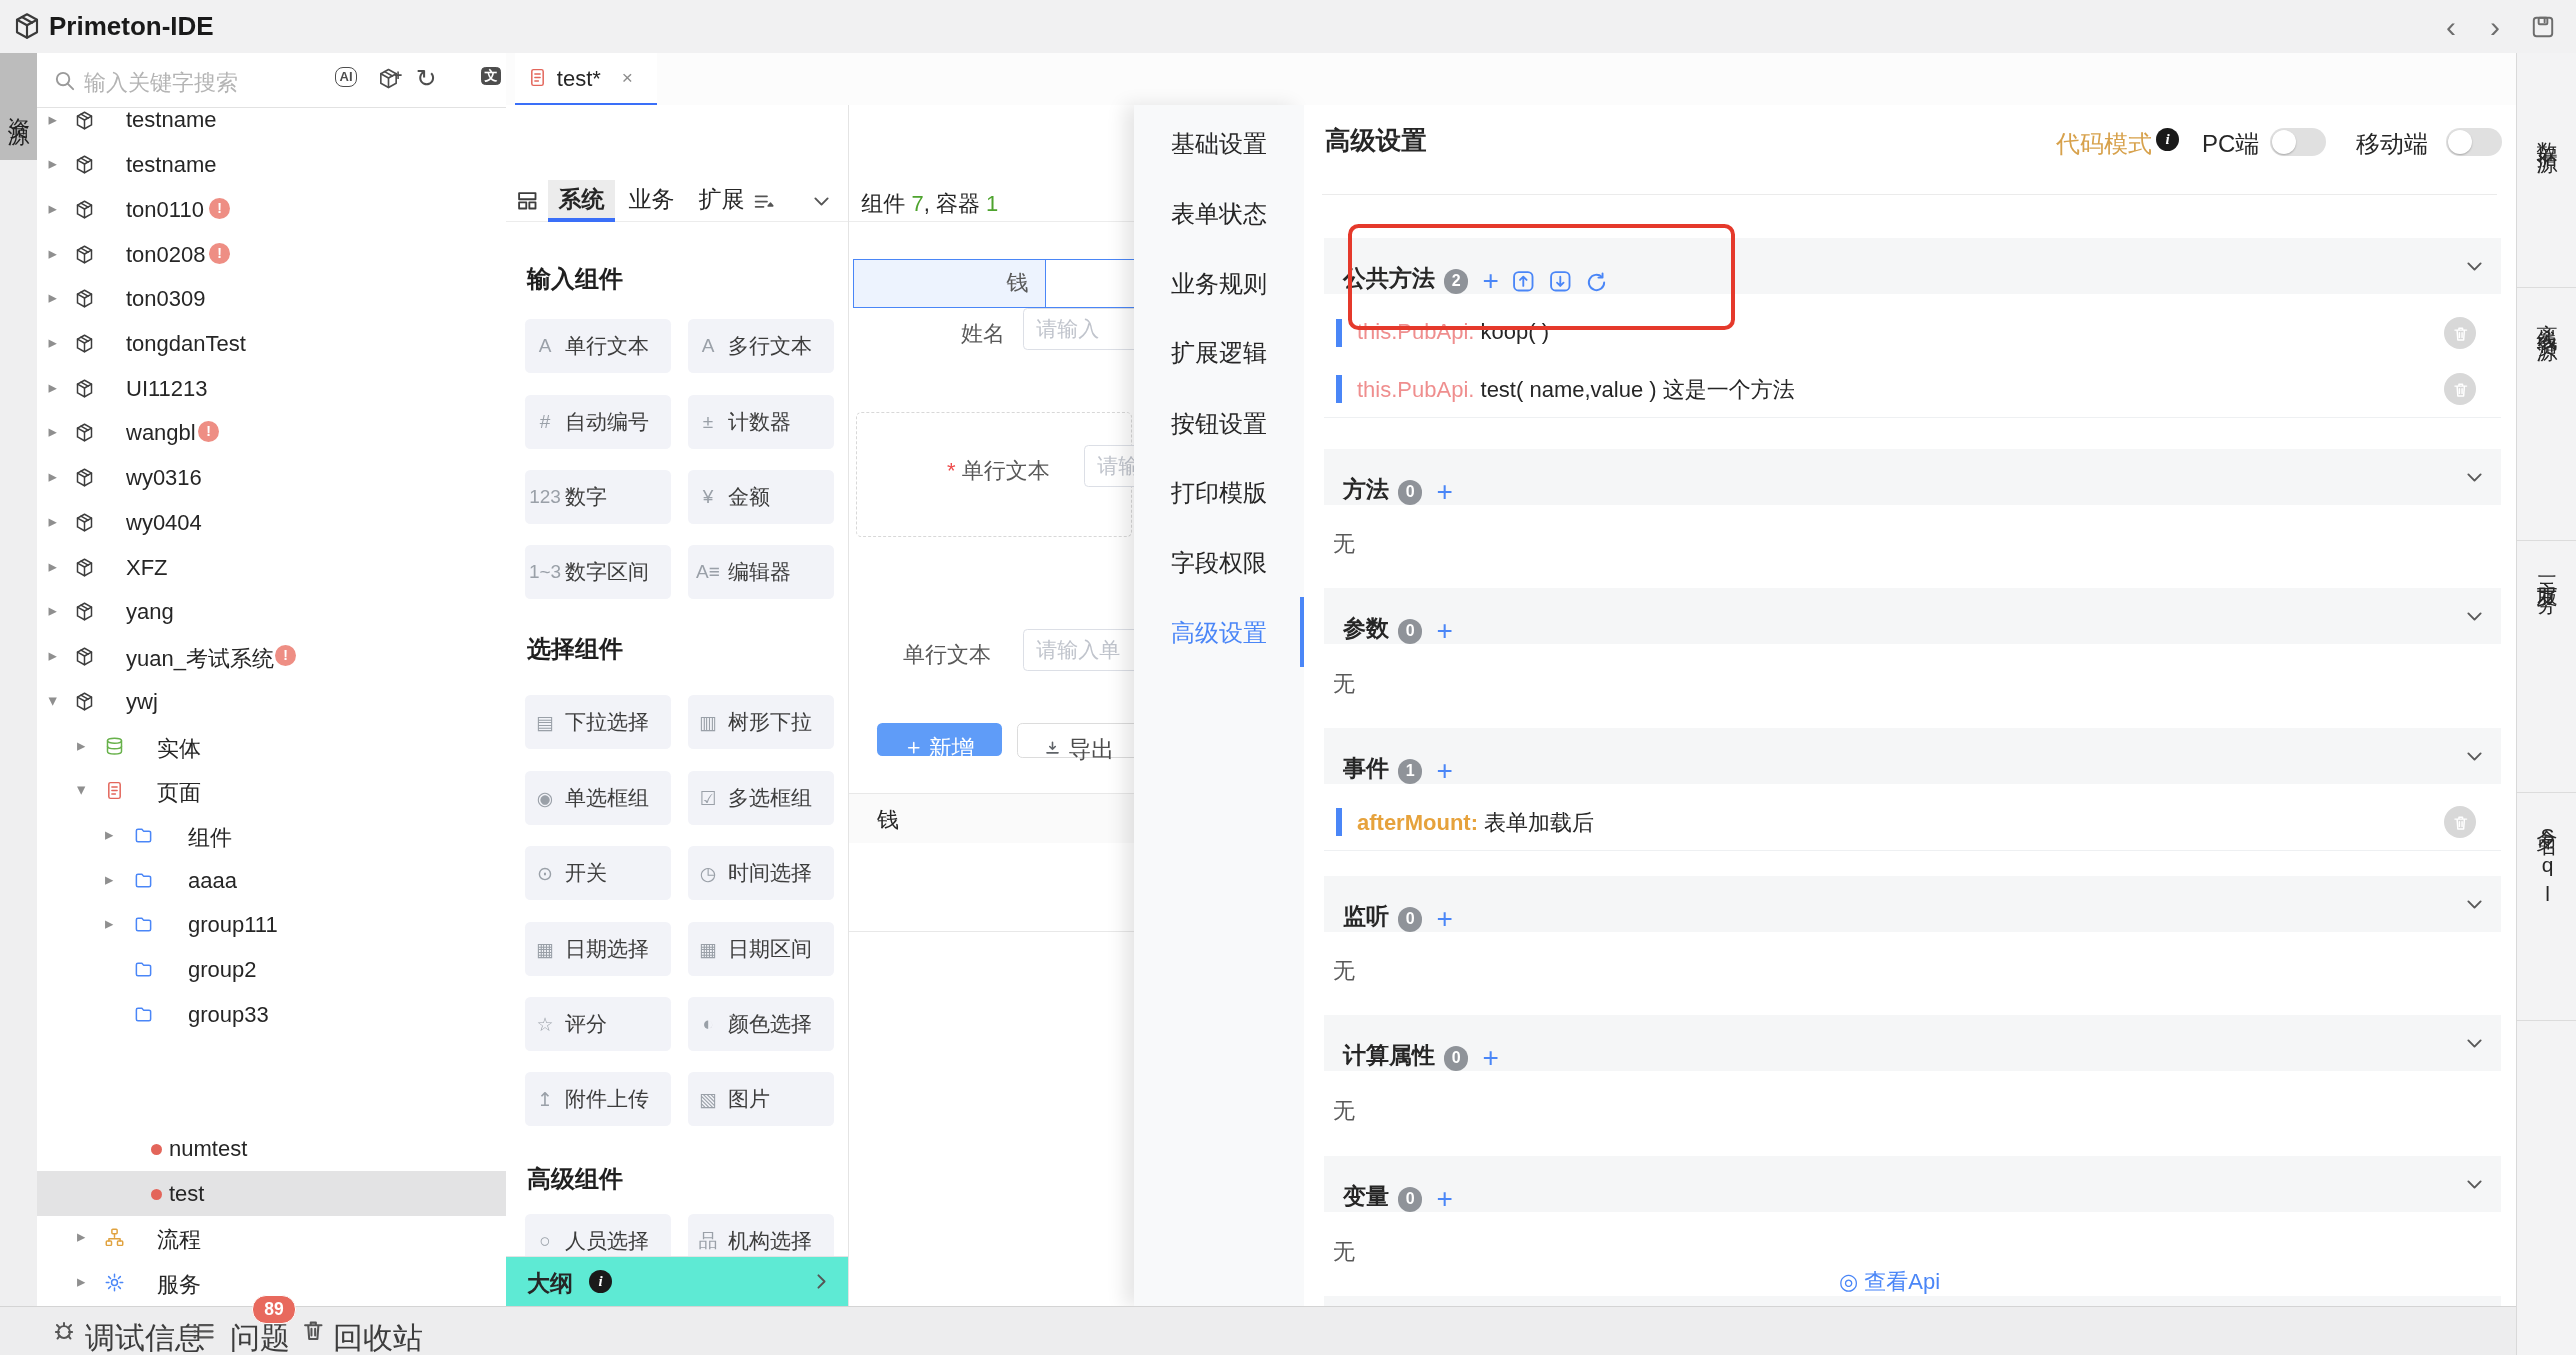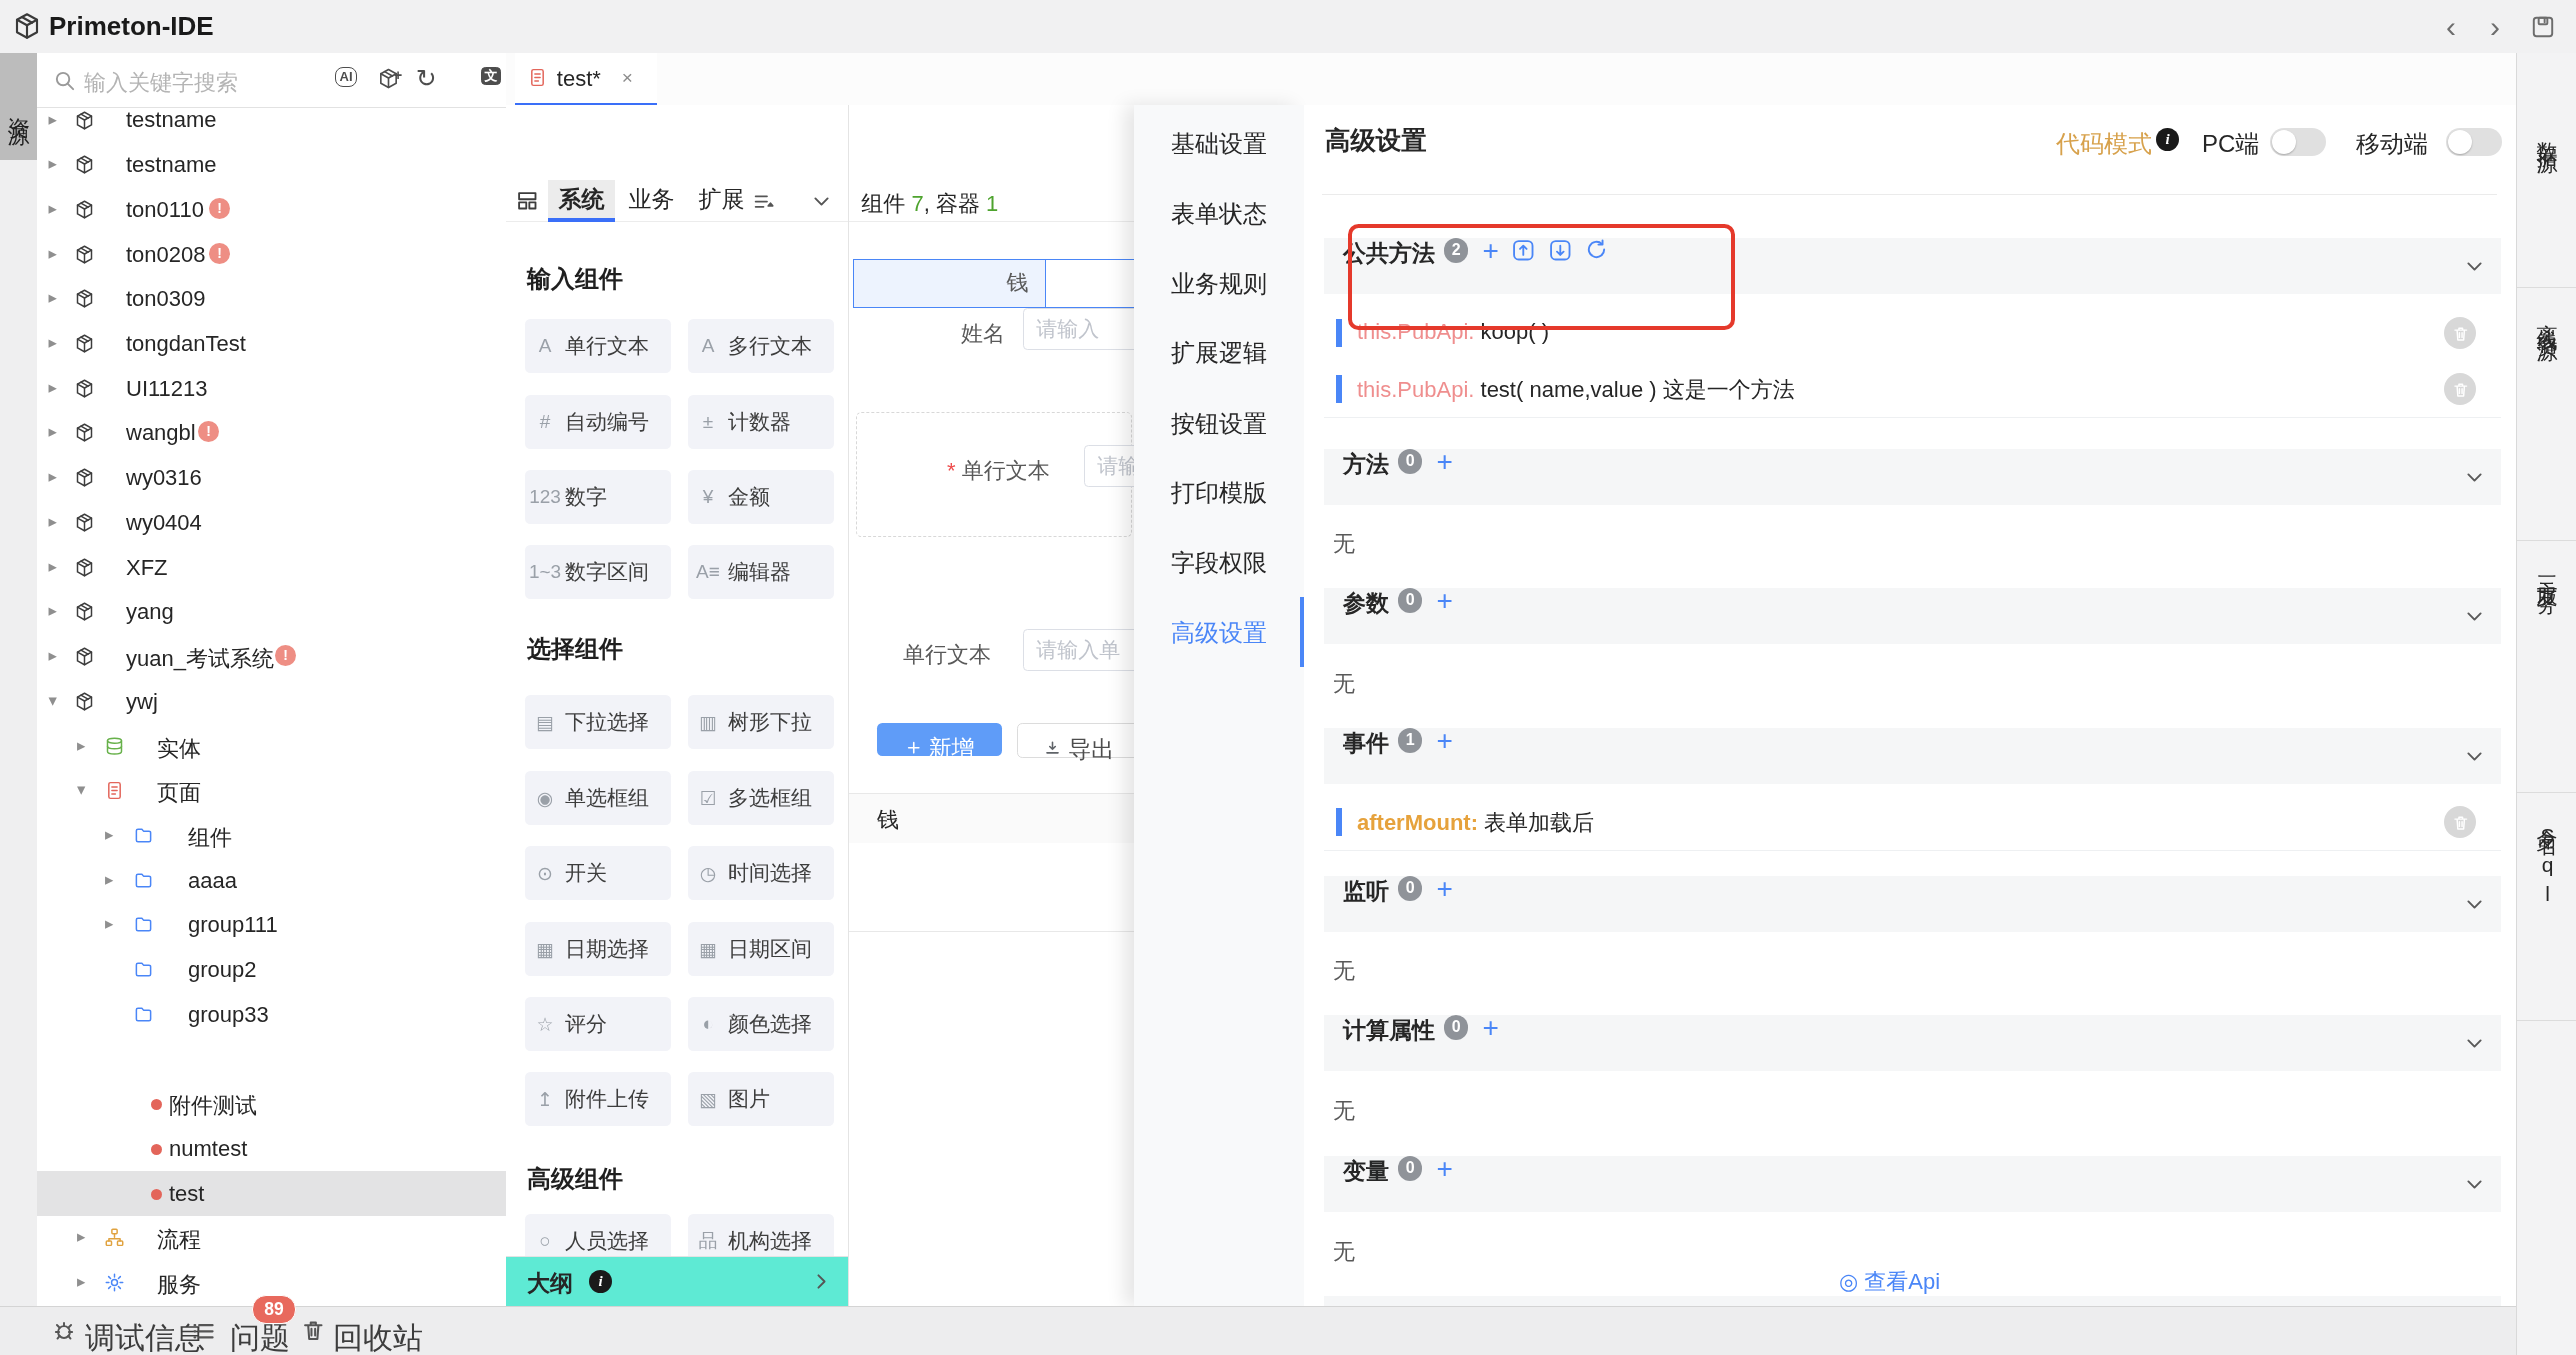--- a/index.html
+++ b/index.html
@@ -67,21 +67,21 @@
   .sm-item.active{color:#4a86f7;}
   .sm-bar{position:absolute;right:0;width:4.4px;height:70px;background:#4a86f7;}
   
   #adv{left:1304px;top:105px;width:1213px;height:1201px;background:#fff;}
   #adv-title{left:21px;top:19px;font-size:25.4px;font-weight:600;color:#262626;}
   #code-mode{position:absolute;font-size:24px;color:#d7a14b;}
   .toggle{position:absolute;width:56px;height:28px;border-radius:14px;background:#e0e0e0;}
   .toggle .knob{position:absolute;left:1.8px;top:1.8px;width:24.6px;height:24.6px;border-radius:12.3px;background:#fff;box-shadow:0 0.9px 1.8px rgba(0,0,0,.25);}
   .adv-lbl{position:absolute;font-size:24px;color:#262626;}
   #adv-divider{left:17.5px;top:89px;width:1175px;height:0.9px;background:#ebebeb;}
-  .sec-head{position:absolute;left:20px;width:1177px;height:56px;background:#f5f6f7;display:flex;align-items:flex-start;}
+  .sec-head{position:absolute;left:20px;width:1177px;height:56px;background:#f5f6f7;display:flex;align-items:flex-end;}
   .sec-title{font-size:23px;font-weight:700;color:#262626;margin-left:19px;}
   .sec-badge{width:24.6px;height:24.6px;border-radius:12.3px;background:#8f9399;color:#fff;font-size:16px;font-weight:700;text-align:center;line-height:24.6px;margin-left:8.8px;flex:none;}
   .sec-plus{color:#4a86f7;font-size:28px;font-weight:400;margin-left:14px;line-height:26px;}
   .sec-tool{margin-left:12.3px;display:flex;align-items:center;}
   .sec-chev{position:absolute;right:16px;top:17.5px;}
   .sec-row{position:absolute;left:20px;width:1177px;height:56px;background:#fff;border-bottom:0.9px solid #eef0f2;}
   .row-bar{position:absolute;left:12.3px;top:14px;width:5.3px;height:28px;background:#4a86f7;}
   .row-text{position:absolute;left:33px;top:14px;font-size:22px;white-space:nowrap;}
   .row-text .pfx-api{color:#ef8e8e;}
   .row-text .pfx-event{color:#e6a23c;font-weight:700;}
@@ -376,24 +376,20 @@
           </div>
           <div class="tlabel" style="left: 151px;">group2</div>
         </div>
         <div class="trow" style="top: 884px;">
           <div class="ticon" style="left: 95px;">
             <svg width="19" height="19" viewBox="0 0 24 24" fill="none" stroke="#4a86f7" stroke-width="1.9" stroke-linecap="round" stroke-linejoin="round">
               <path d="M3 6a2 2 0 0 1 2-2h5l2 2.5h7A2 2 0 0 1 21 8.6V18a2 2 0 0 1-2 2H5a2 2 0 0 1-2-2z"></path>
             </svg>
           </div>
           <div class="tlabel" style="left: 151px;">group33</div>
-        </div>
-        <div class="trow" style="top: 973px;">
-          <div class="tdot" style="left: 114px;"></div>
-          <div class="tlabel" style="left: 132px;">附件测试</div>
         </div>
         <div class="trow" style="top: 1018px;">
           <div class="tdot" style="left: 114px;"></div>
           <div class="tlabel" style="left: 132px;">numtest</div>
         </div>
         <div class="trow sel" style="top: 1063px;">
           <div class="tdot" style="left: 114px;"></div>
           <div class="tlabel" style="left: 132px;">test</div>
         </div>
         <div class="trow" style="top: 1107px;">

